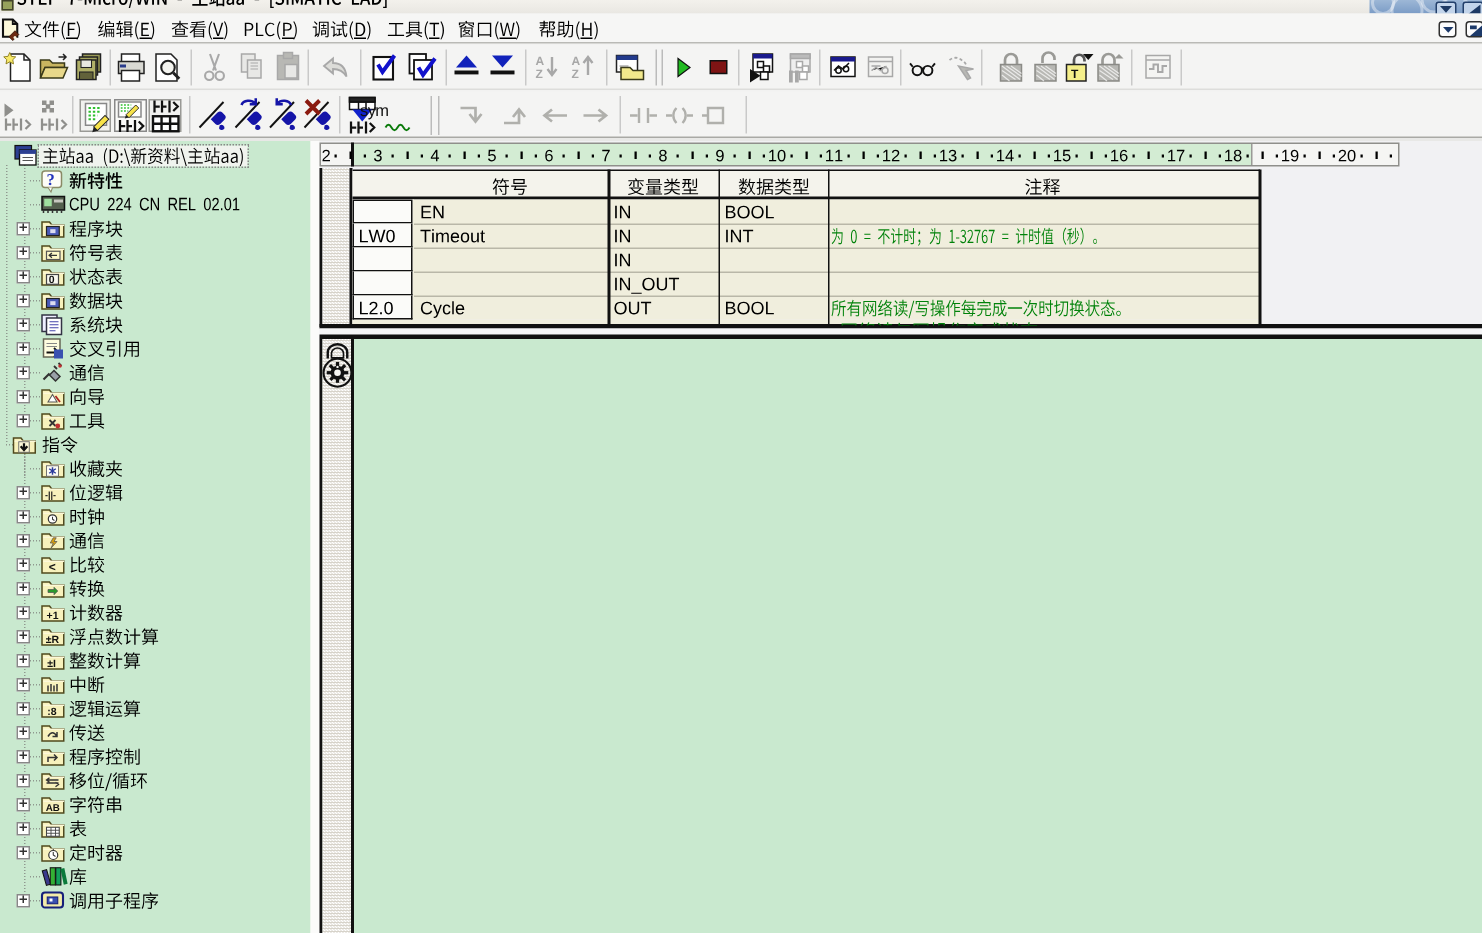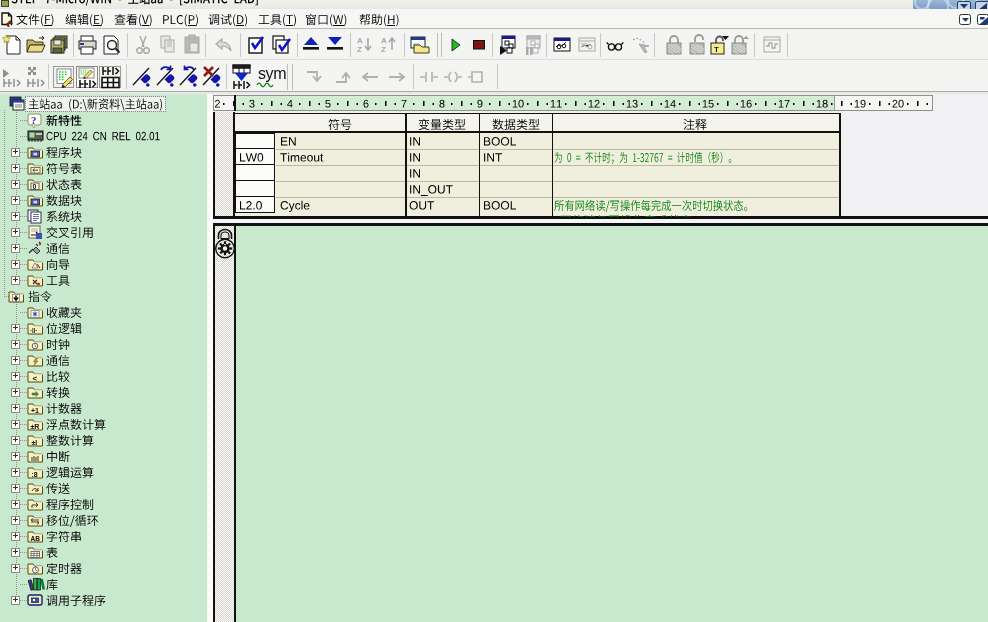--- a/index.html
+++ b/index.html
@@ -350,21 +350,21 @@
     <g stroke="#111" fill="#fff">
       <rect x="1" y="1" width="17" height="8"></rect>
       <path d="M1 4 h17 M7 1 v8 M12 1 v8"></path>
       <rect x="1" y="1" width="17" height="3" fill="#222"></rect>
     </g>
     <path d="M3 9 h13 l-6.5 8 z" fill="#1122cc"></path>
     <g stroke="#111" fill="none" stroke-width="1.5">
       <path d="M2 17 v8 M2 21 h3.5 M7 17 v8 M7 21 h3 M12 17 v8 M14.5 18 l3 3 l-3 3"></path>
     </g>
   </svg>
-<div class="lat" style="left:258px;top:66.5px;font-size:16px;letter-spacing:-.4px;color:#111">sym</div>
+<div class="lat" style="left:240px;top:66.5px;font-size:11px;letter-spacing:-.4px;color:#111">sym</div>
 <svg class="ab" style="left:256px;top:81px" width="18" height="6">
     <path d="M1 4 q2 -3.6 4 0 t4 0 t4 0 t4 0" fill="none" stroke="#0a7a0a" stroke-width="1.3"></path>
   </svg>
 <div class="sep1" style="left:287px;top:64px;height:26px;background:#bbb"></div>
 <div class="sep1" style="left:292px;top:64px;height:26px;background:#bbb"></div>
 <svg class="ab" style="left:303px;top:64px" width="26" height="26">
     <path d="M4 8 h10 v8 m-4 -4 l4 5 l4 -5" fill="none" stroke="#b0b0ac" stroke-width="1.8"></path>
   </svg>
 <svg class="ab" style="left:332px;top:64px" width="26" height="26">
     <path d="M4 18 h10 v-8 m-4 4 l4 -5 l4 5" fill="none" stroke="#b0b0ac" stroke-width="1.8"></path>

